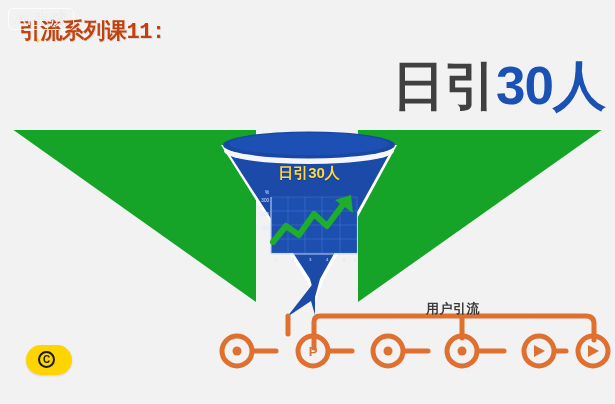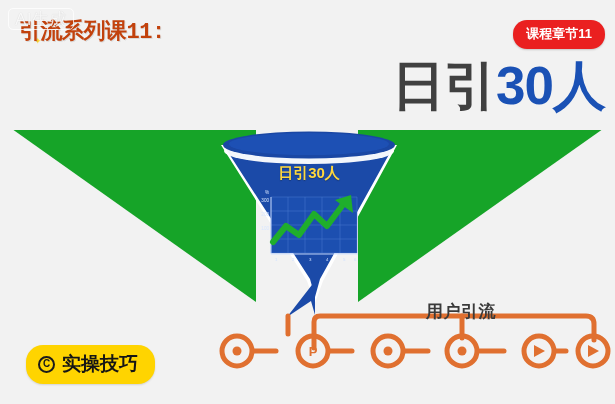--- a/index.html
+++ b/index.html
@@ -87,21 +87,21 @@
 
   
   .mini-chart { position:absolute; left:36px; top:62px; width:108px; height:76px; z-index:20; }
 
   
   .flow { position:absolute; left:0; top:288px; width:615px; height:116px; z-index:18; }
 
   
   .user-label {
     position:absolute; left:426px; top:300px;
-    font-size:17px; color:#3a3a3a; font-weight:bold;
+    font-size:13px; color:#3a3a3a; font-weight:bold;
     letter-spacing:.5px; z-index:25; white-space:nowrap;
   }
 
   
   .skill-badge {
     position:absolute; left:26px; top:345px;
     background:#ffd400; border-radius:17px;
     padding:6px 17px 7px 12px;
     display:flex; align-items:center; gap:7px;
     z-index:26;
@@ -242,22 +242,20 @@
   <div class="user-label">用户引流</div>
 
   <div class="headline">
     <div class="hl-line l1">引流系列课11:</div>
   </div>
 
   <div class="bigword">
     <span class="g">日引</span><span class="b">30人</span>
   </div>
 
-  <div class="chapter-badge">课程章节11</div>
 
   <div class="skill-badge">
     <span class="c-icon">C</span>
-    <span class="c-text">实操技巧</span>
   </div>
 
   <div class="watermark">AI生成</div>
 
 </div>
 
 </body></html>

